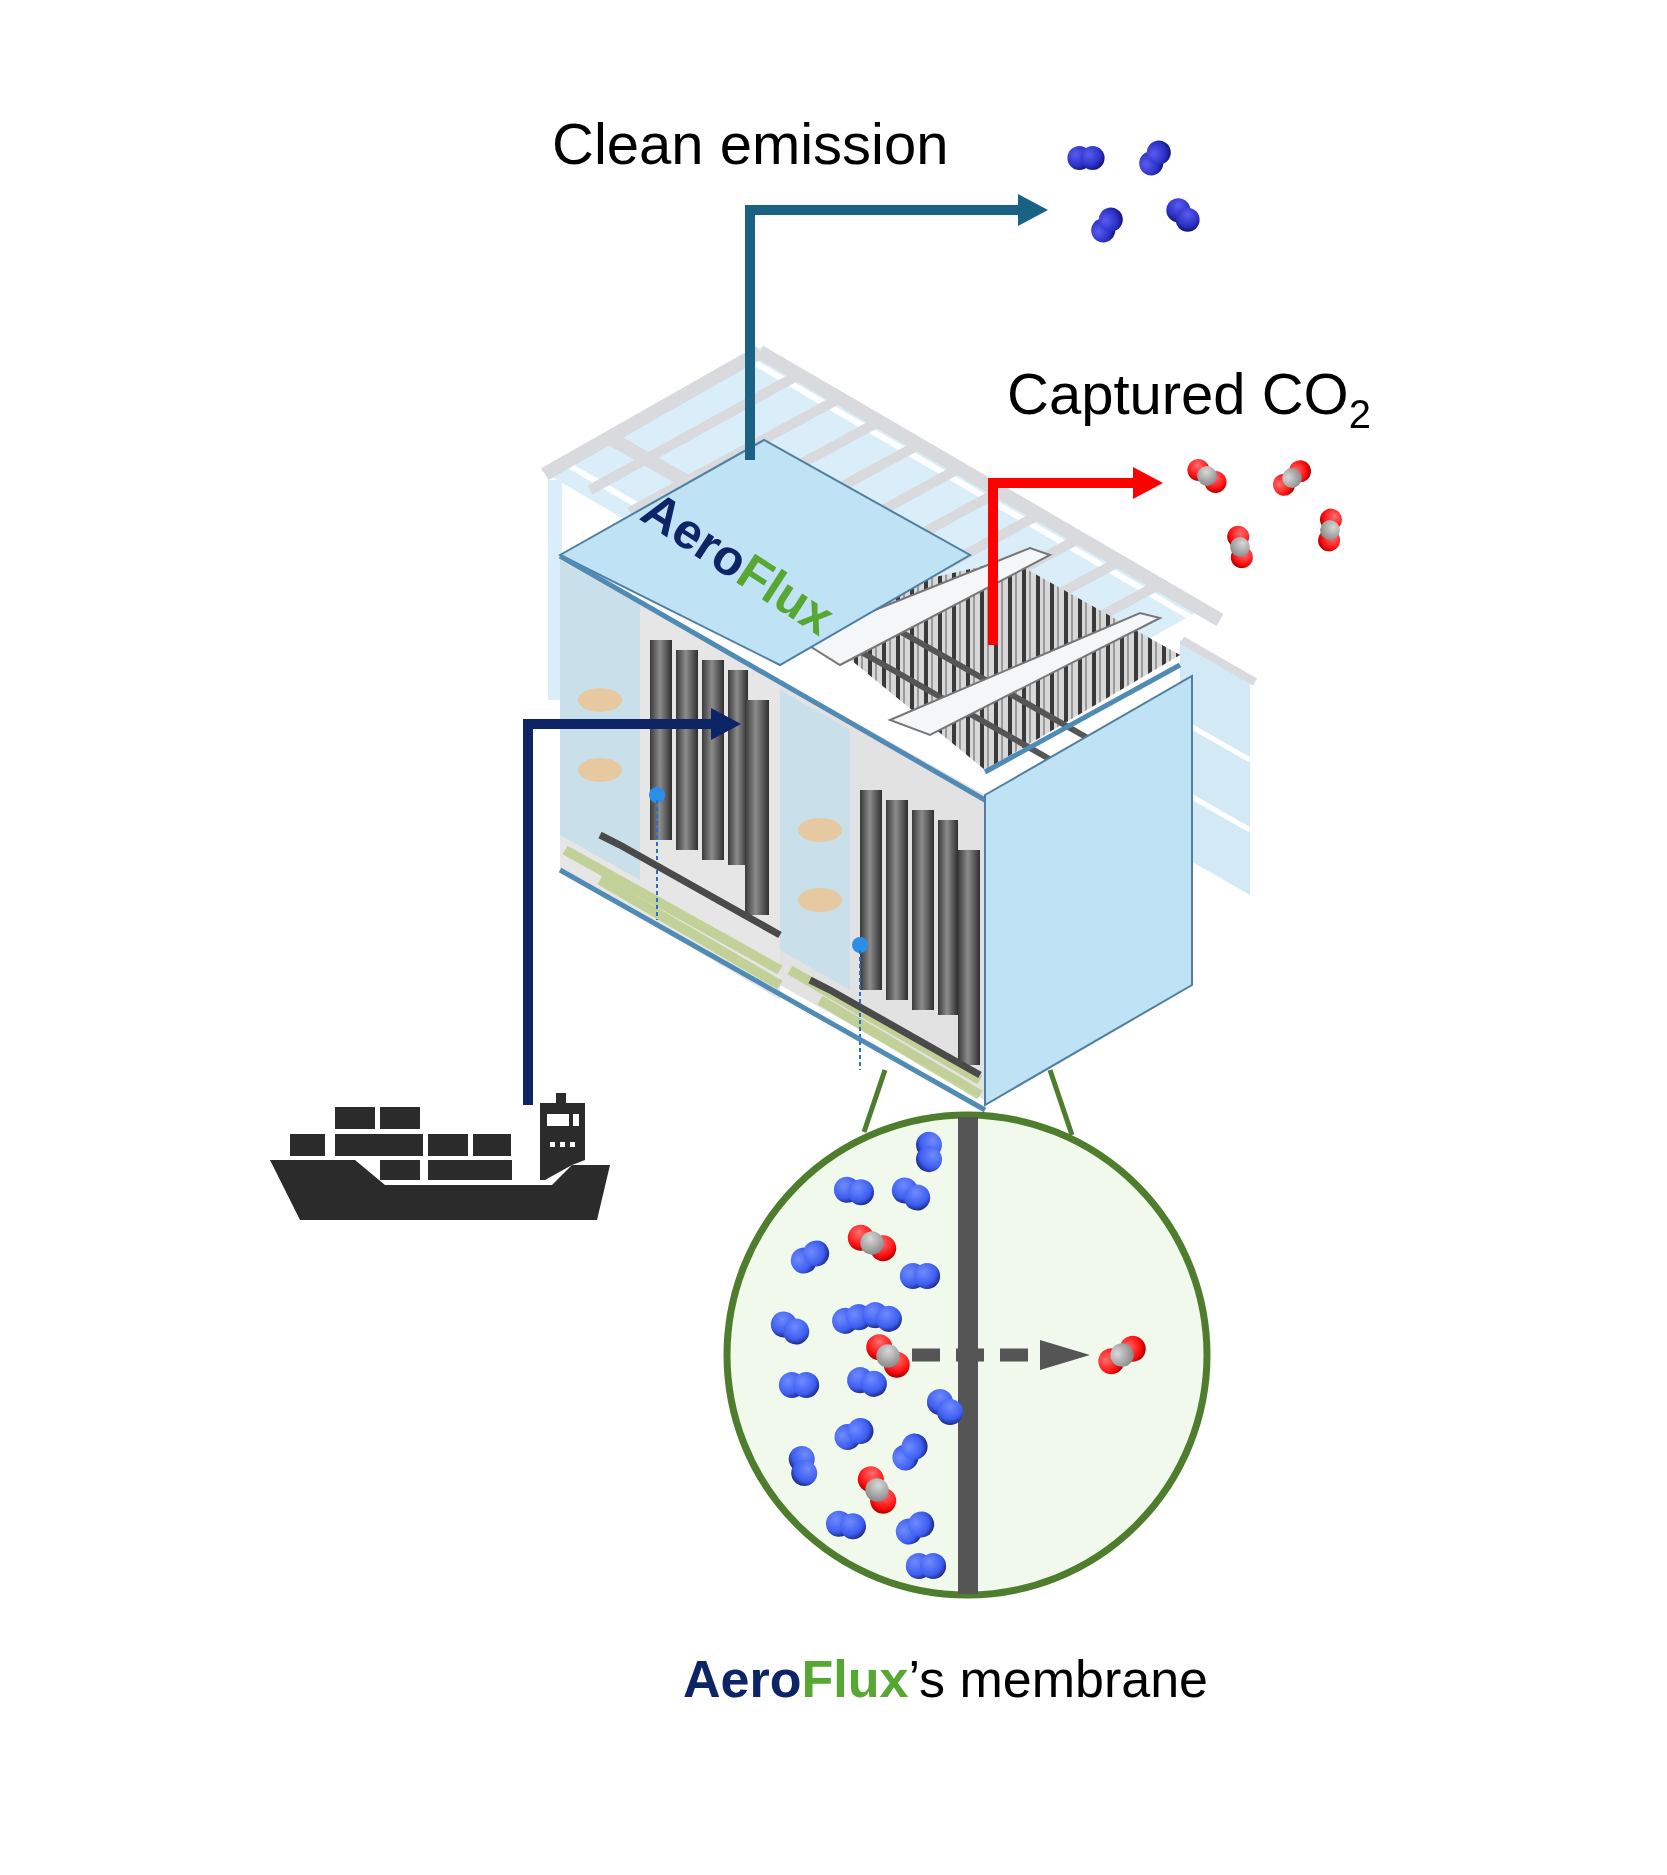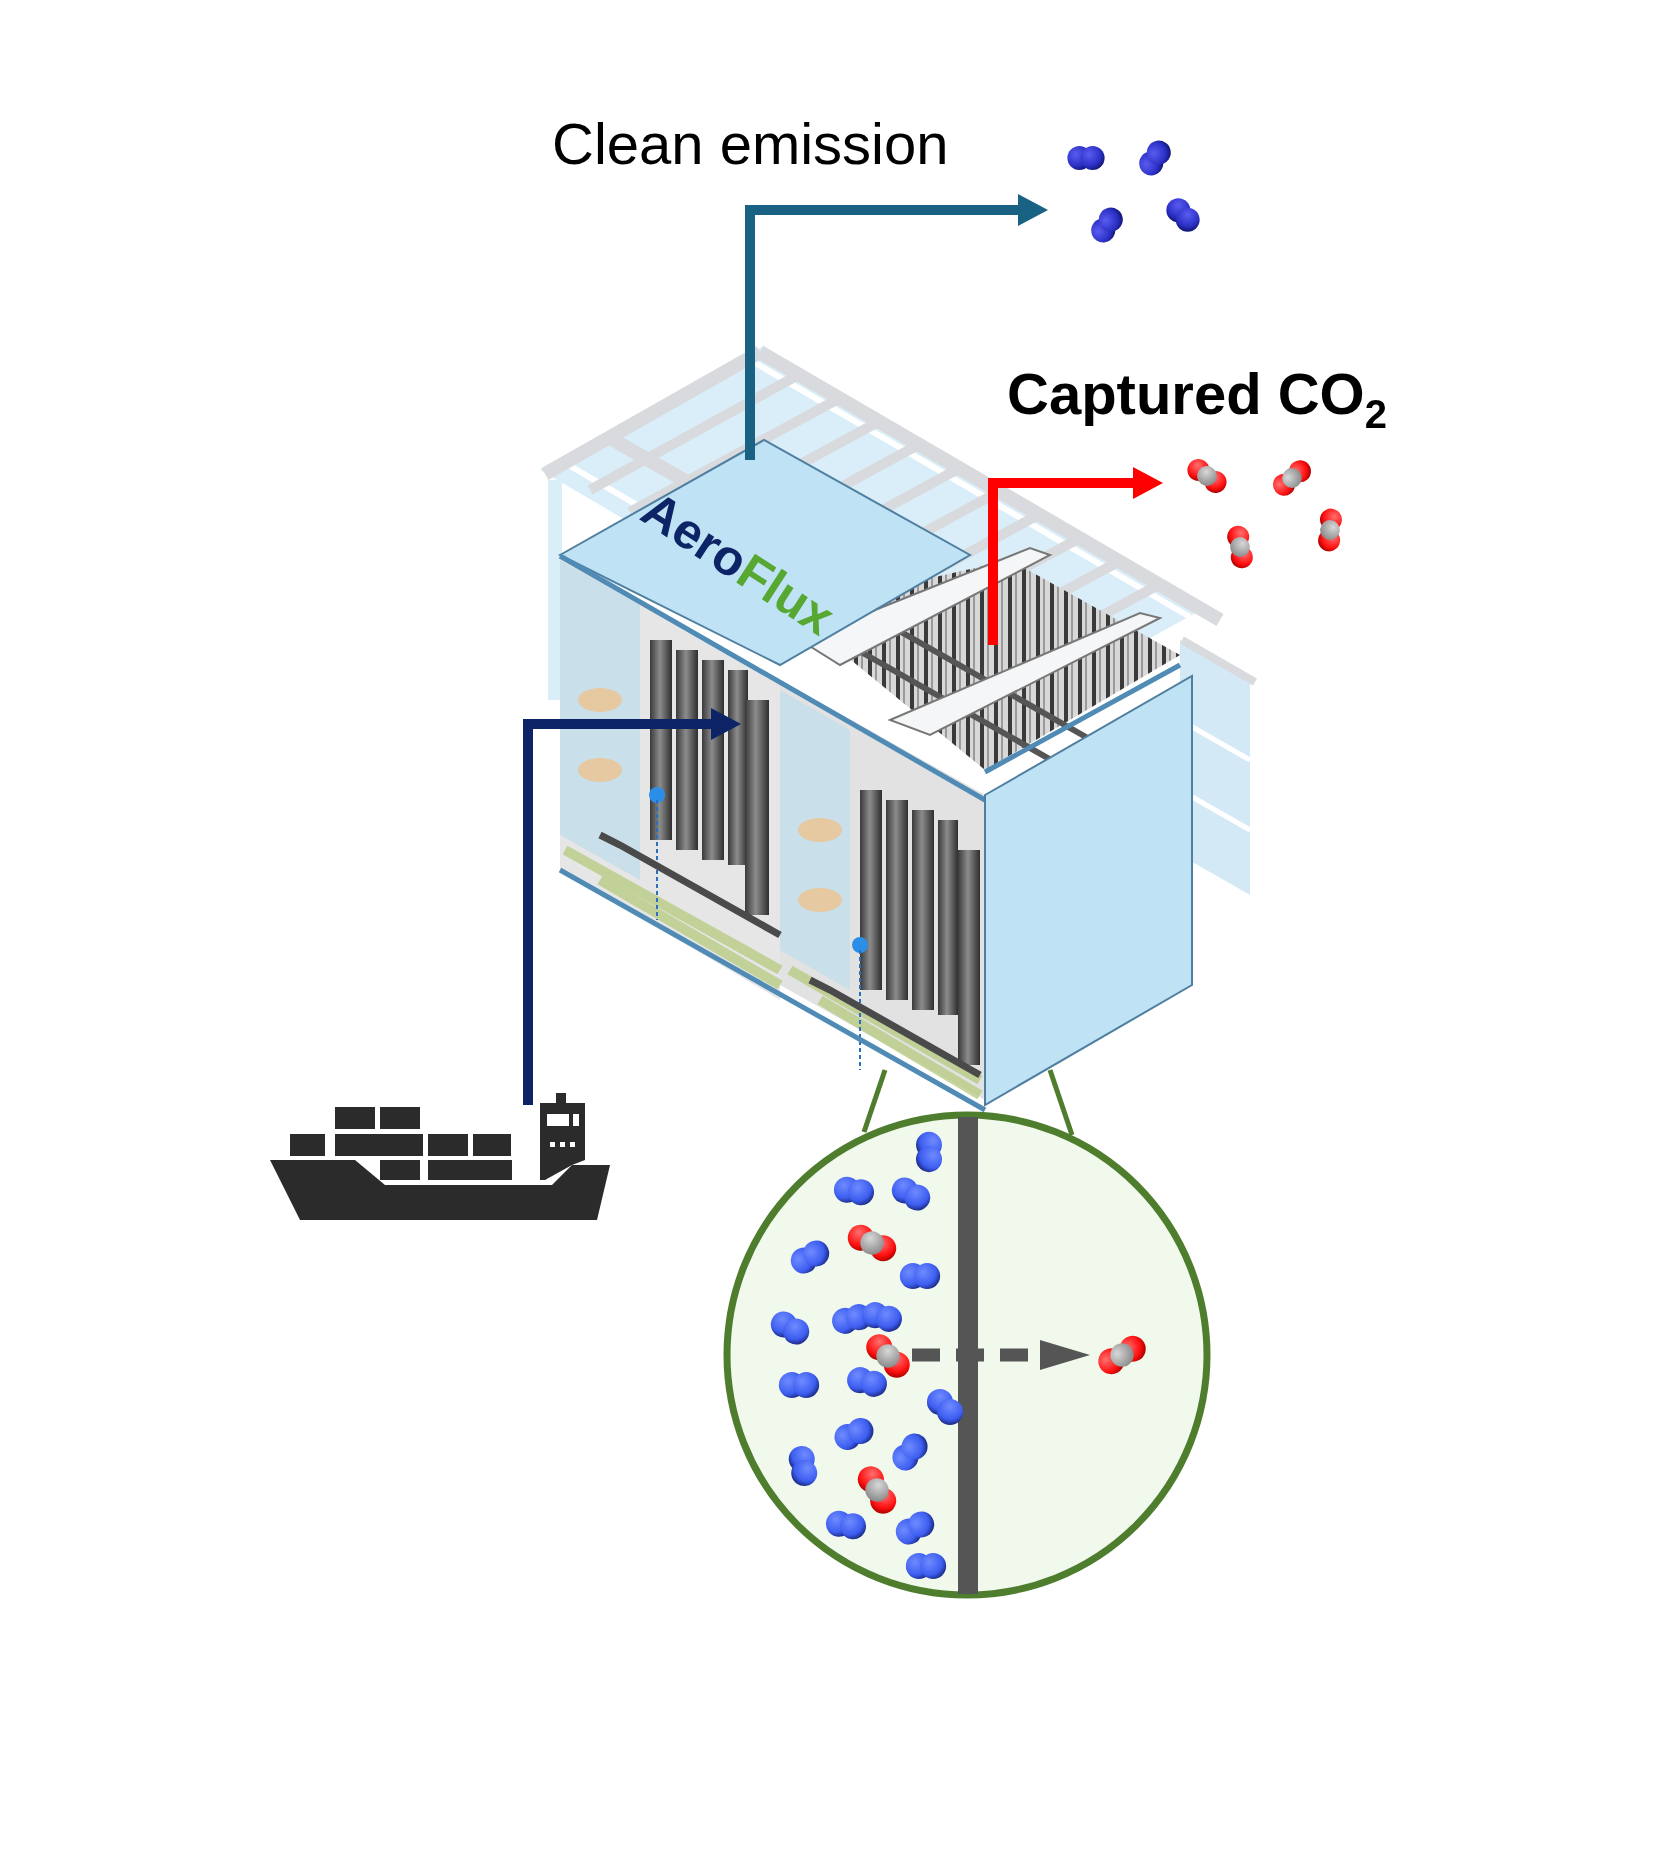--- a/index.html
+++ b/index.html
@@ -3,21 +3,21 @@
 <meta charset="utf-8">
 <style>
   html, body { margin: 0; padding: 0; background: #ffffff; }
   body { width: 1667px; height: 1875px; position: relative; overflow: hidden;
          font-family: "Liberation Sans", sans-serif; }
   #stage { position: absolute; left: 0; top: 0; width: 1615px; height: 1875px; }
   .label { position: absolute; color: #000; font-family: "Liberation Sans", sans-serif;
            font-size: 58px; line-height: 1; white-space: nowrap; }
   .label sub { font-size: 40px; vertical-align: -14px; line-height: 0; }
   #clean-label { left: 552px; top: 115px; }
-  #captured-label { left: 1007px; top: 365px; font-weight: bold; }
+  #captured-label { left: 1007px; top: 365px; }
   #ship-label { left: 246px; top: 938px; text-align: center; line-height: 74px; width: 270px; }
   #membrane-caption { left: 683px; top: 1653px; font-size: 52px; }
   .brand-aero { color: #0d2466; font-weight: bold; }
   .brand-flux { color: #56a832; font-weight: bold; }
   #roof-logo { position: absolute; left: 663px; top: 480px; font-size: 50px;
                font-weight: bold; transform: rotate(33deg); transform-origin: left top;
                font-family: "Liberation Sans", sans-serif; white-space: nowrap; }
 </style>
 </head>
 <body>
@@ -328,13 +328,14 @@
             <circle cx="0" cy="0" r="11.700000000000001" fill="url(#gC)"></circle>
           </g>
         </g>
   </g>
 </svg>
 
 
 <div class="label" id="clean-label">Clean emission</div>
 <div class="label" id="captured-label"><span>Captured CO</span><sub>2</sub></div>
 <div id="roof-logo"><span class="brand-aero">Aero</span><span class="brand-flux">Flux</span></div>
+<div class="label" id="membrane-caption"><span class="brand-aero">Aero</span><span class="brand-flux">Flux</span><span>’s membrane</span></div>
 </div>
 
 </body></html>

